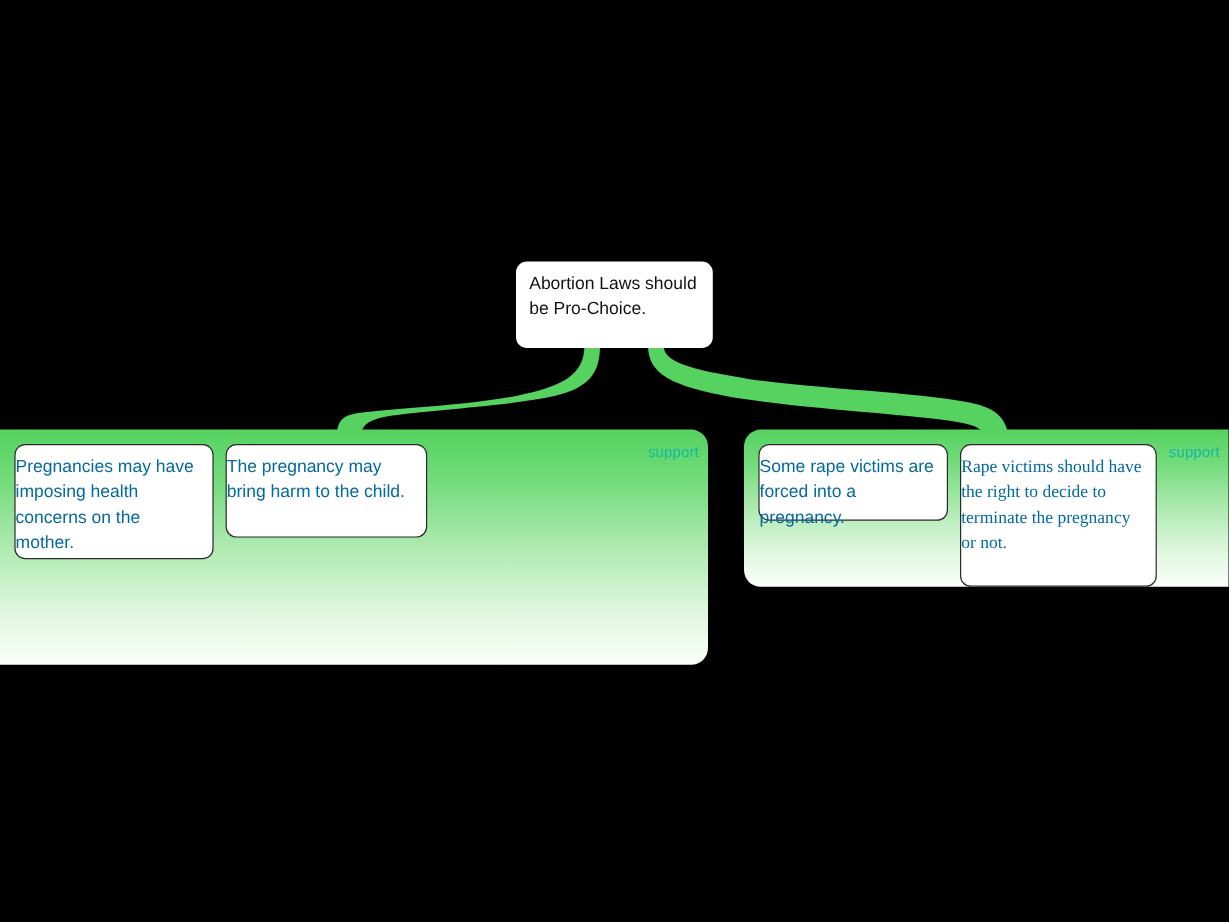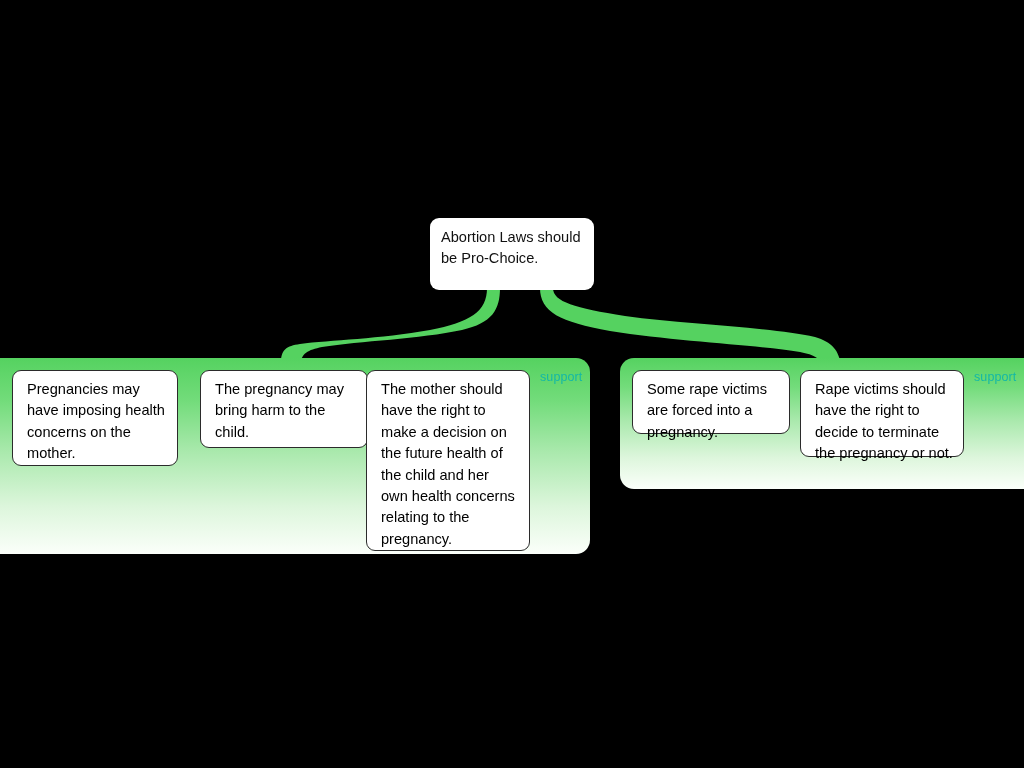--- a/index.html
+++ b/index.html
@@ -57,46 +57,46 @@
   .support-label.left { left: 540px; }
   .support-label.right { left: 974px; }
 
   
   .claim {
     position: absolute;
     box-sizing: border-box;
     background: #ffffff;
     border: 1.4px solid #2b2b2b;
     border-radius: 9px;
-    padding: 8px 10px 7px 14px;
+    padding: 8px 10px 7px 0;
     font-size: 14.6px;
     line-height: 21.4px;
-    color: #000000;
+    color: #0369a1;
   }
   .root-claim {
     position: absolute;
     box-sizing: border-box;
     background: #ffffff;
     border: none;
     border-radius: 9px;
     padding: 9px 12px 2px 11px;
     font-size: 14.6px;
     line-height: 21.4px;
     color: #111111;
     left: 430px;
     top: 218px;
     width: 164px;
     height: 72px;
   }
 
   .c-l1 { left: 12px;  top: 370px; width: 166px; height: 96px; }
-  .c-l2 { left: 188px; top: 370px; width: 168px; height: 78px; margin-left: 12px; }
+  .c-l2 { left: 188px; top: 370px; width: 168px; height: 78px; }
   .c-l3 { left: 366px; top: 370px; width: 164px; height: 181px; }
   .c-r1 { left: 632px; top: 370px; width: 158px; height: 64px; }
-  .c-r2 { left: 800px; top: 370px; width: 164px; height: 87px; }
+  .c-r2 { left: 800px; top: 370px; width: 164px; height: 119px; font-family: Liberation Serif, serif; }
 </style>
 </head>
 <body>
 
 <div id="canvas">
 
   <svg id="connectors" viewBox="0 0 1024 768" width="1024" height="768" aria-hidden="true">
     <path d="M 487 288
              C 487 312, 470 322, 430 330
              C 380 339, 330 340, 300 344
@@ -116,21 +116,20 @@
              C 772 327, 690 325, 625 316
              C 575 308, 553 302, 553 288
              Z" fill="#55d260"></path>
   </svg>
 
   <div class="support-panel panel-left"></div>
   <div class="support-label left">support</div>
 
   <div class="claim c-l1">Pregnancies may have imposing health concerns on the mother.</div>
   <div class="claim c-l2">The pregnancy may bring harm to the child.</div>
-  <div class="claim c-l3">The mother should have the right to make a decision on the future health of the child and her own health concerns relating to the pregnancy.</div>
 
   <div class="support-panel panel-right"></div>
   <div class="support-label right">support</div>
 
   <div class="claim c-r1">Some rape victims are forced into a pregnancy.</div>
   <div class="claim c-r2">Rape victims should have the right to decide to terminate the pregnancy or not.</div>
 
   <div class="root-claim">Abortion Laws should be Pro-Choice.</div>
 
 </div>

